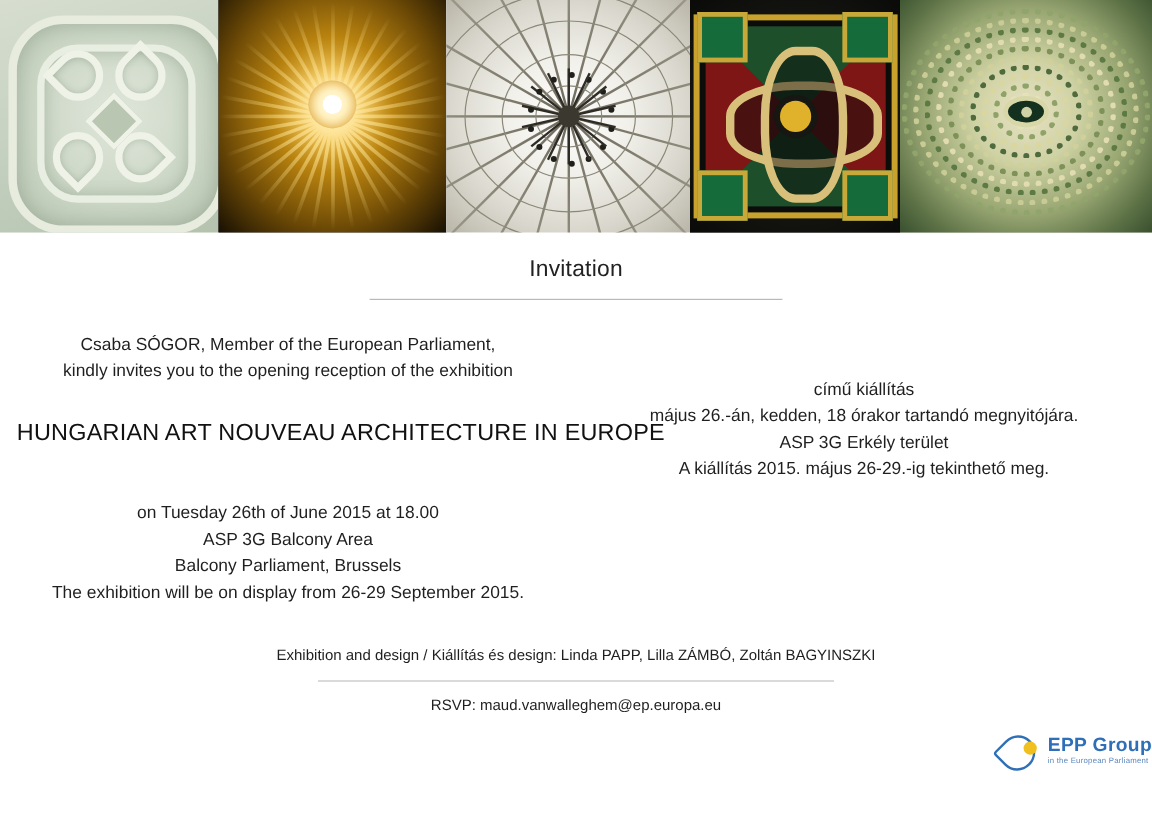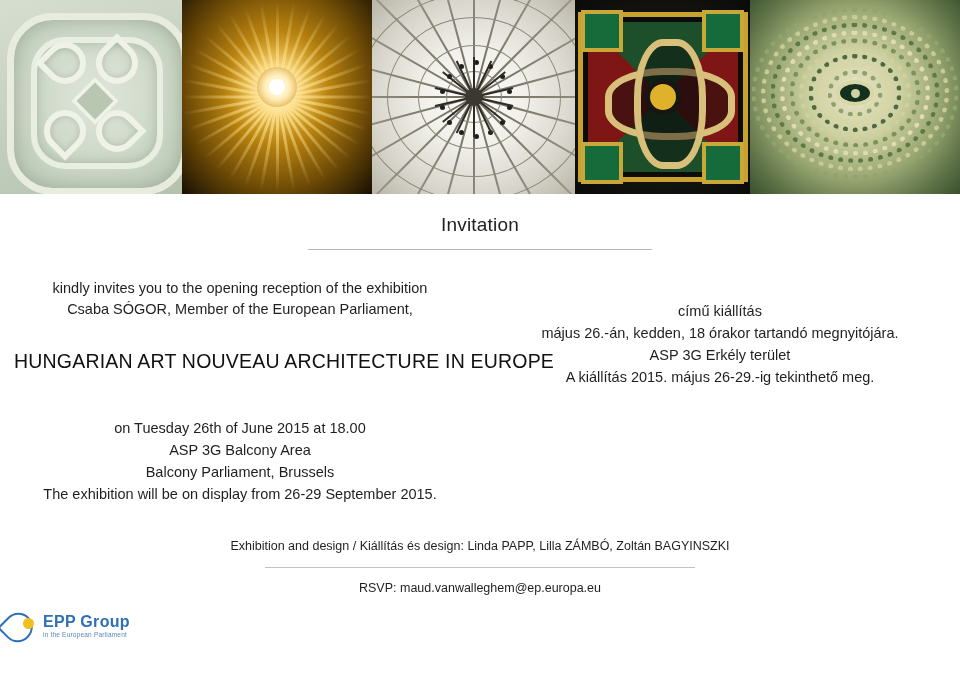--- a/index.html
+++ b/index.html
@@ -311,21 +311,21 @@
   .rsvp {
     text-align: center;
     font-size: 12.5px;
     color: #1f1f1f;
   }
 
   
   .logo-wrap {
     margin-top: 16px;
     display: flex;
-    justify-content: flex-start;
+    justify-content: flex-end;
     align-items: center;
   }
   .logo {
     display: flex;
     align-items: center;
     gap: 7px;
   }
   .logo .mark {
     width: 36px;
     height: 30px;
@@ -522,34 +522,34 @@
 
   <div class="head">
     <div class="line-en">Invitation</div>
     <div class="rule"></div>
   </div>
 
   <div class="columns">
 
     <div class="col">
       <div class="intro">
+        <div>Csaba SÓGOR, Member of the European Parliament,</div>
         <div>kindly invites you to the opening reception of the exhibition</div>
-        <div>Csaba SÓGOR, Member of the European Parliament,</div>
       </div>
       <div class="title">HUNGARIAN ART NOUVEAU ARCHITECTURE IN EUROPE</div>
       <div class="details">
         <div>on Tuesday 26th of June 2015 at 18.00</div>
         <div>ASP 3G Balcony Area</div>
         <div>Balcony Parliament, Brussels</div>
         <div>The exhibition will be on display from 26-29 September 2015.</div>
       </div>
     </div>
 
     <div class="col">
-      <div class="details" style="margin-top:22px">
+      <div class="details" style="margin-top:36px">
         <div>című kiállítás</div>
         <div>május 26.-án, kedden, 18 órakor tartandó megnyitójára.</div>
         <div>ASP 3G Erkély terület</div>
         <div>A kiállítás 2015. május 26-29.-ig tekinthető meg.</div>
       </div>
     </div>
 
   </div>
 
   <div class="credits">Exhibition and design / Kiállítás és design: Linda PAPP, Lilla ZÁMBÓ, Zoltán BAGYINSZKI</div>

